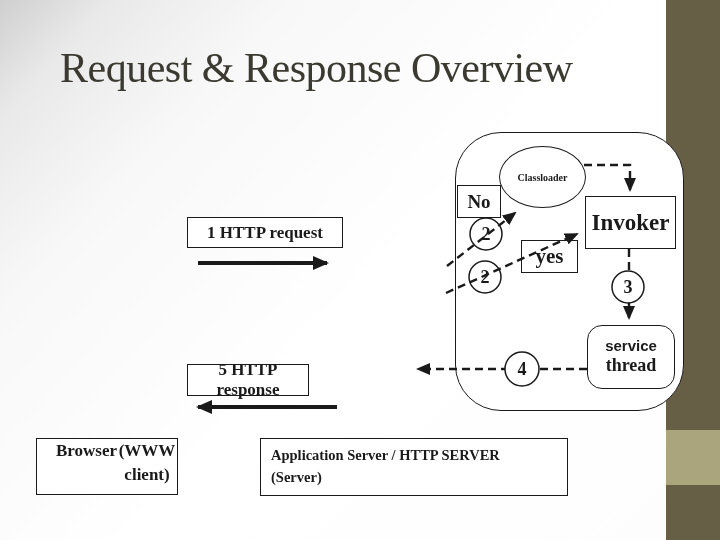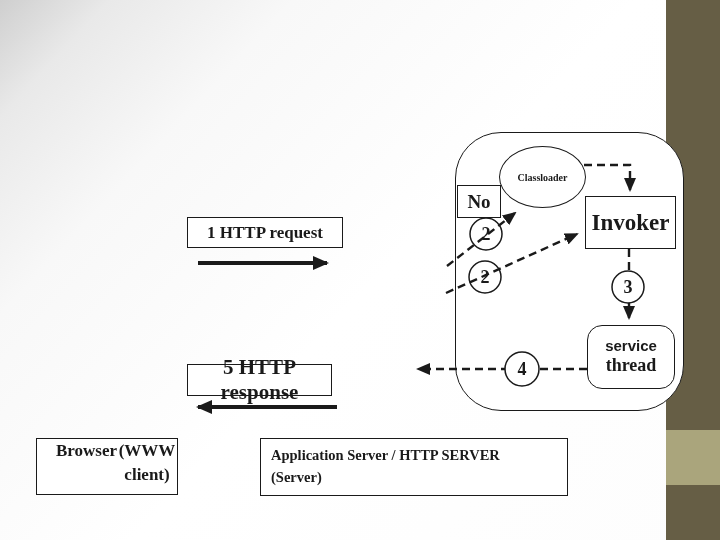--- a/index.html
+++ b/index.html
@@ -33,21 +33,21 @@
     position:absolute;left:499px;top:146px;width:87px;height:62px;
     background:#fff;border:1.3px solid #1a1a1a;border-radius:50%;
     box-sizing:border-box;z-index:2;
     display:flex;flex-direction:row;align-items:center;justify-content:center;
     font-weight:bold;font-size:10px;line-height:1.3;
   }
   .no-box{left:457px;top:185px;width:44px;height:33px;font-size:19px;z-index:3;}
   .yes-box{left:521px;top:240px;width:57px;height:33px;font-size:21px;z-index:3;}
   .invoker-box{left:585px;top:196px;width:91px;height:53px;font-size:23px;z-index:3;}
   .request-box{left:187px;top:217px;width:156px;height:31px;font-size:17px;}
-  .response-box{left:187px;top:364px;width:145px;height:32px;font-size:21px;}
+  .response-box{left:187px;top:364px;width:122px;height:32px;font-size:17px;}
   .tall-box{
     position:absolute;left:351px;top:218px;width:95px;height:194px;
     background:#fff;border:1.6px solid #1a1a1a;box-sizing:border-box;z-index:2;
     display:flex;flex-direction:column;
   }
   .tall-top{height:43px;border-bottom:1.4px solid #1a1a1a;}
   .tall-mid{
     height:53px;border-bottom:1.4px solid #1a1a1a;
     display:flex;flex-direction:column;align-items:center;justify-content:center;
     font-weight:bold;font-size:16px;line-height:1.3;
@@ -74,30 +74,32 @@
 </style>
 </head>
 <body>
 
 <div class="slide">
 
   <div class="sidebar">
     <div class="sidebar-band"></div>
   </div>
 
+  <div class="title">Request &amp; Response Overview</div>
 
   <div class="container-shape"></div>
 
   <div class="ellipse">
     <span>Class</span>
     <span>loader</span>
   </div>
 
   <div class="box no-box">No</div>
 
+  <div class="box yes-box">yes</div>
 
   <div class="box invoker-box">Invoker</div>
 
   <div class="box request-box">1 HTTP request</div>
 
   <div class="box response-box">5 HTTP response</div>
 
 
   <div class="box service-box">
     <span class="service-line1">service</span>

